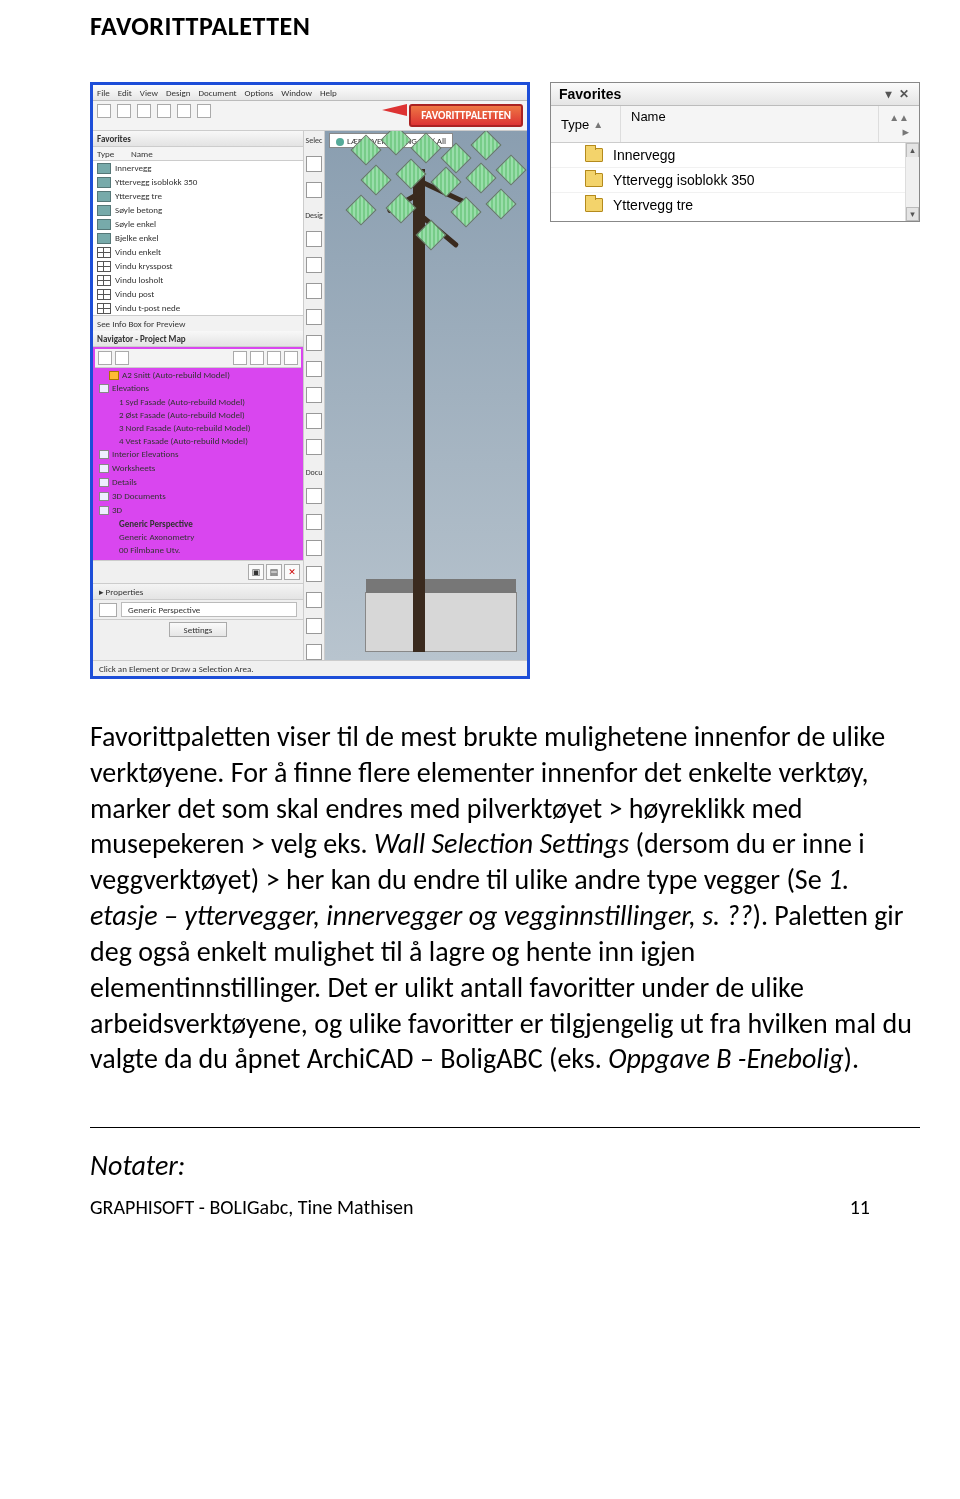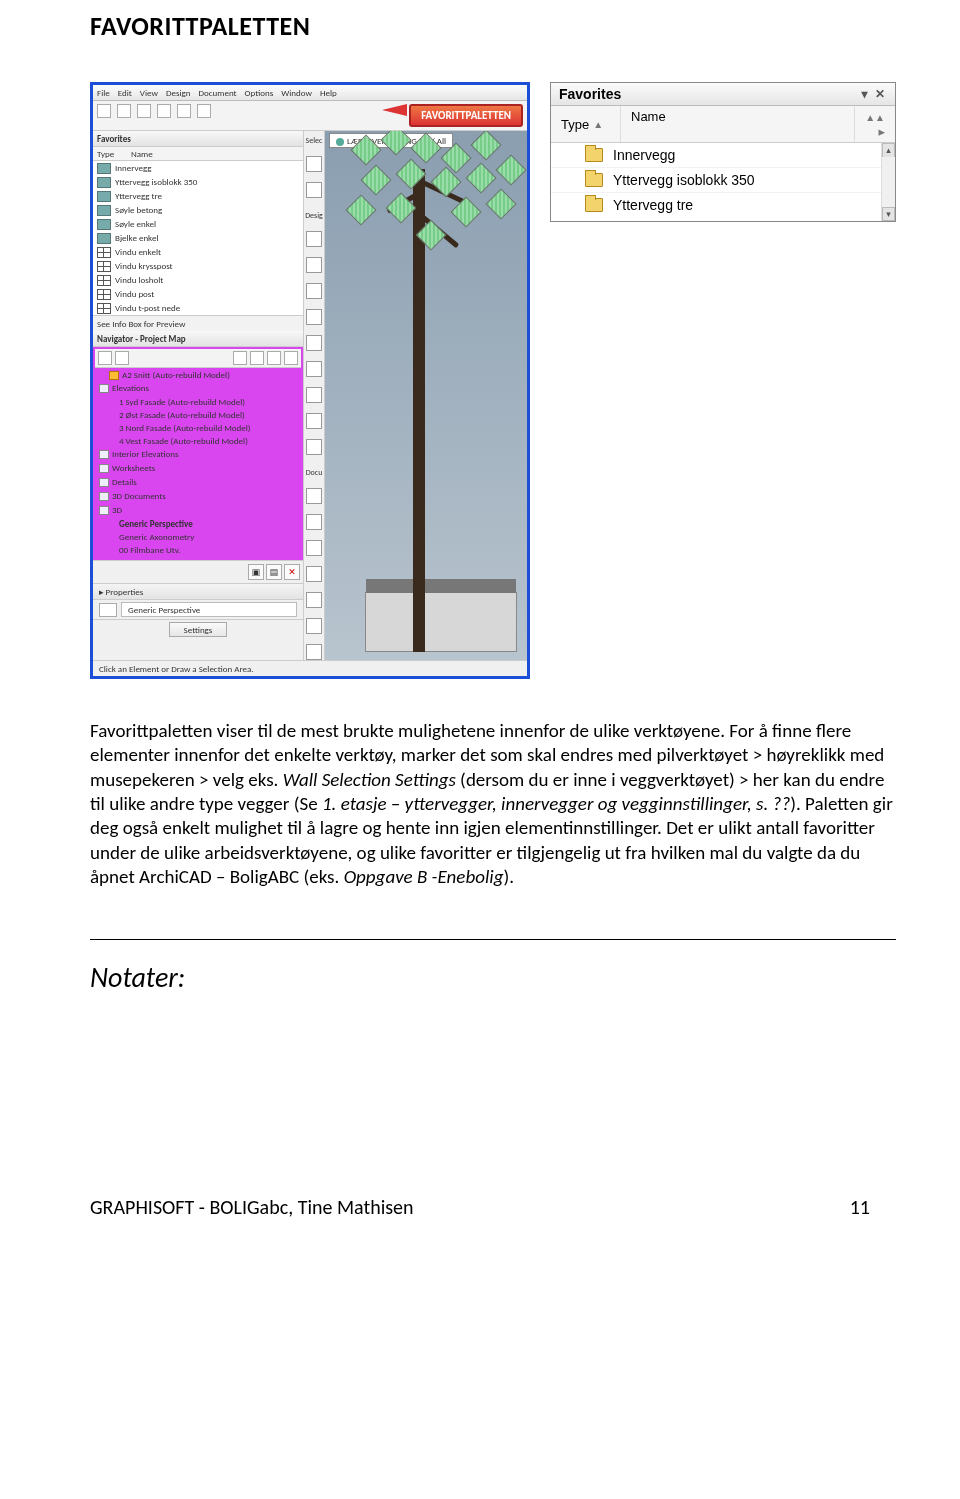--- a/index.html
+++ b/index.html
@@ -7,21 +7,21 @@
     margin: 0; padding: 0;
     width: 960px;
     font-family: Calibri, Arial, sans-serif;
     background: #fff;
     color: #000;
   }
   .page {
     width: 960px;
     height: 1259px;
     position: relative;
-    padding: 10px 64px 40px 90px;
+    padding: 10px 40px 40px 90px;
   }
   h1.title {
     font-size: 26px;
     font-weight: bold;
     margin: 0 0 40px 0;
     letter-spacing: .5px;
   }
   .top-row {
     display: flex;
     gap: 20px;
@@ -140,21 +140,21 @@
     width:14px; align-self:stretch; background:#f0f0f0; border-left:1px solid #ddd;
   }
   .fav-panel .items{ display:flex;}
   .fav-panel .items .list{flex:1;}
   .scroll .up,.scroll .dn{height:14px;background:#e4e4e4;border:1px solid #bbb;text-align:center;font-size:9px;line-height:12px;color:#555;}
   .scroll .up{border-bottom:none;}
   .scroll .track{height:50px;}
 
   .body-text{
     margin-top: 40px;
-    font-size:19px;
+    font-size:28px;
     line-height:1.28;
   }
   .body-text i{font-style:italic;}
   hr.sep{
     border:none; border-top:1px solid #000; margin:50px 0 20px 0;
   }
   .notes{ font-size:28px; font-style:italic; }
   .footer{
     position:absolute; left:90px; right:90px; bottom:40px;
     display:flex; justify-content:space-between; font-size:20px;

